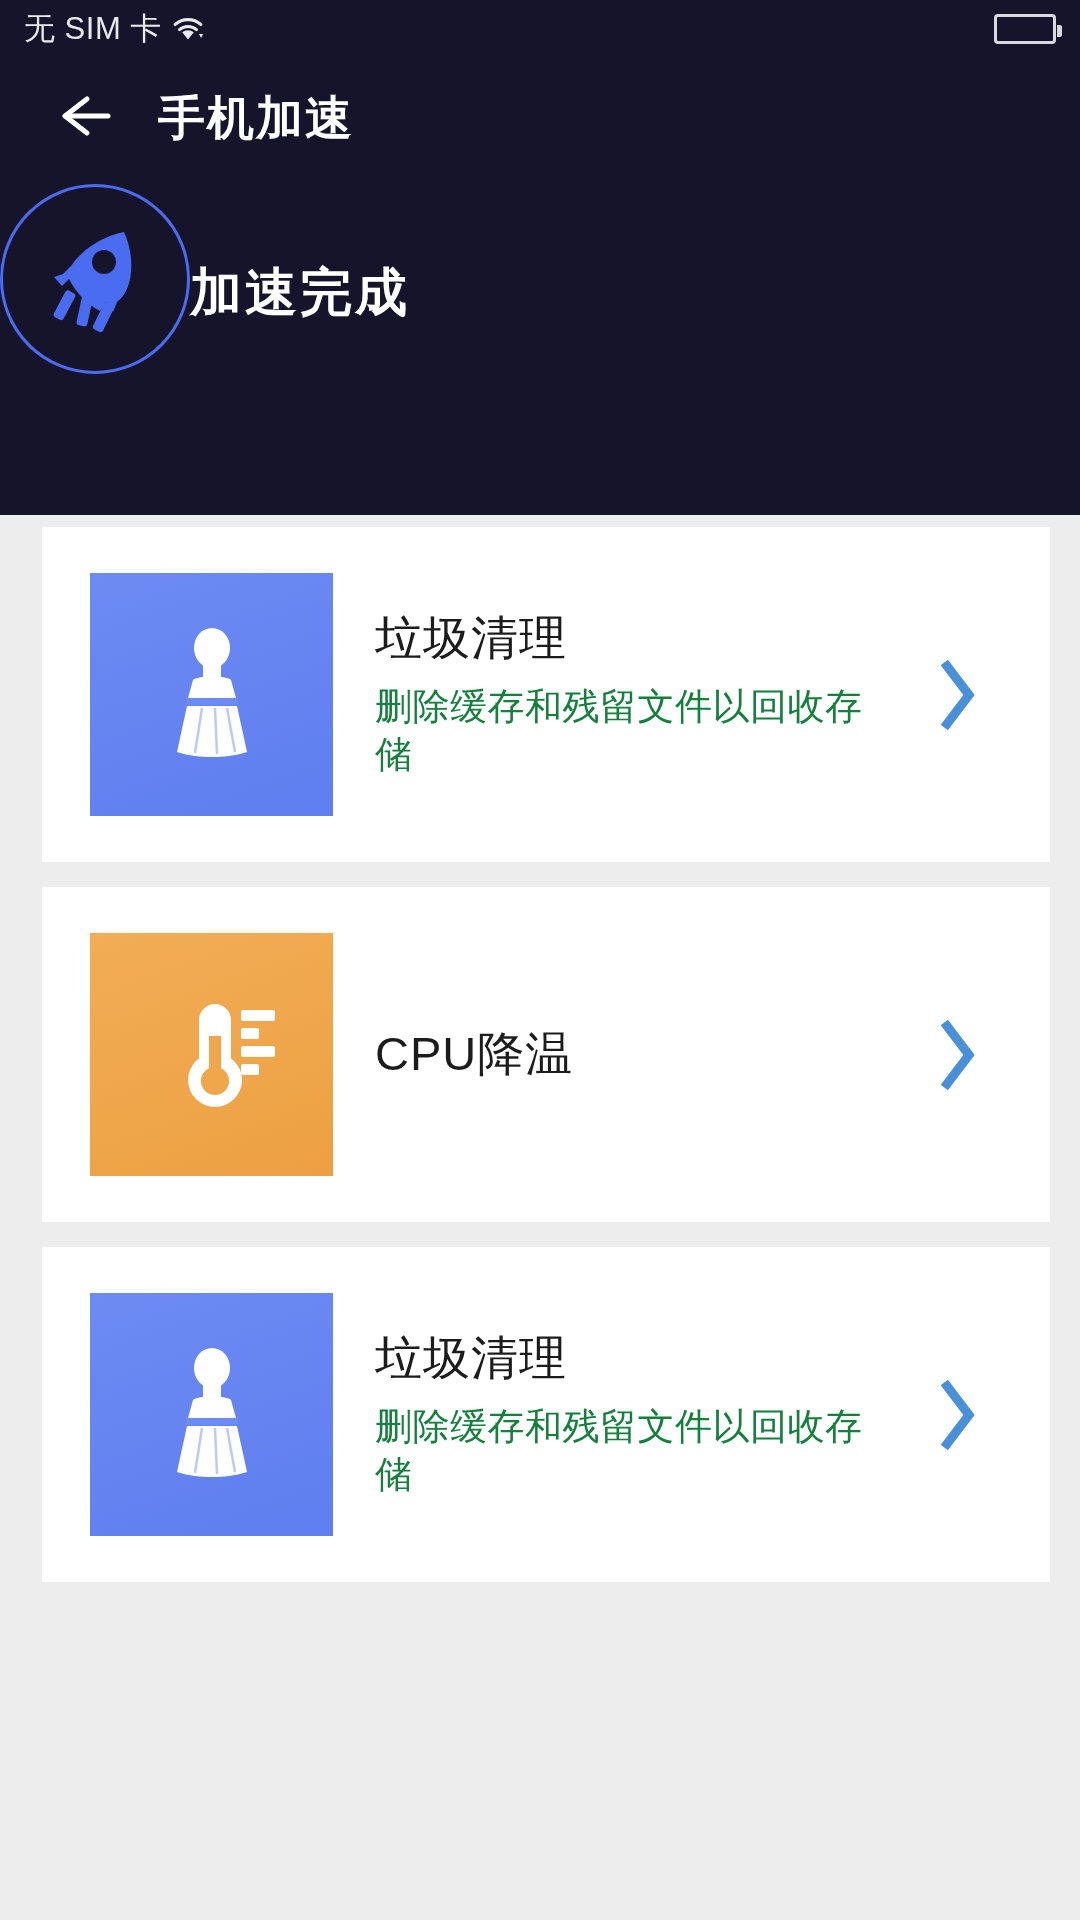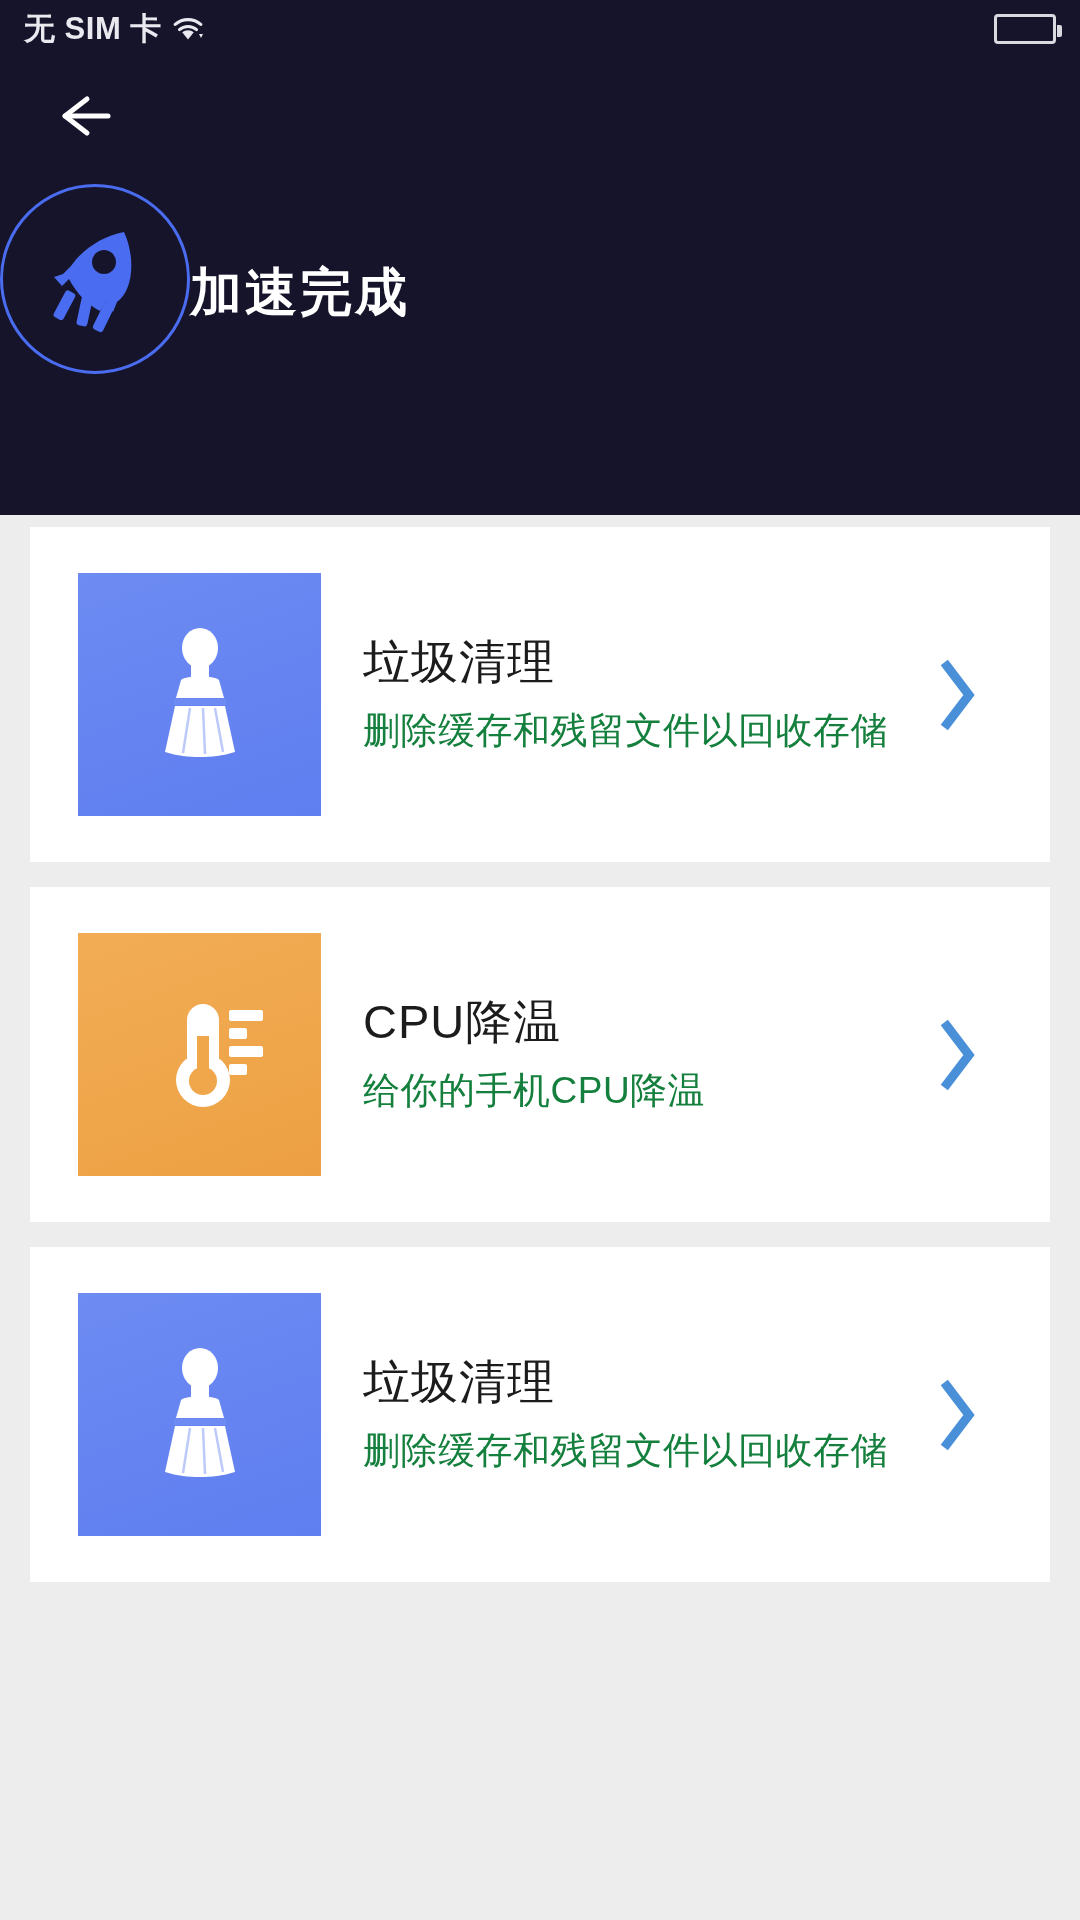--- a/index.html
+++ b/index.html
@@ -11,21 +11,21 @@
   }
 
   
   .status-bar{
     position:absolute; top:0; left:0;
     width:1080px; height:58px;
     background:#16142b;
     display:flex; align-items:center;
     padding:0 24px;
   }
-  .status-left{ display:flex; align-items:center; gap:10px;font-weight:bold; }
+  .status-left{ display:flex; align-items:center; gap:10px; }
   .status-text{
     color:#e9e9ef; font-size:31px; letter-spacing:.5px;
     white-space:nowrap;
   }
   .wifi-icon{ width:34px; height:28px; position:relative; display:block; }
   .status-center{
     position:absolute; left:0; width:1080px; text-align:center;
     color:#e9e9ef; font-size:31px; pointer-events:none;
   }
   .status-right{ margin-left:auto; display:flex; align-items:center; }
@@ -68,21 +68,21 @@
     display:flex; align-items:center; justify-content:center;
     margin-top:6px;
   }
   .hero-title{
     color:#ffffff; font-size:52px; font-weight:bold;
     margin-top:34px; letter-spacing:3px;
   }
 
   
   .card-list{
-    position:absolute; top:527px; left:0; width:1080px;
+    position:absolute; top:527px; left:0; width:1080px;padding-left:12px;
   }
   .card{
     background:#ffffff;
     margin:0 30px 25px 30px;
     height:335px;
     display:flex; align-items:center;
     cursor:pointer;
   }
   .card-icon{
     width:243px; height:243px;
@@ -135,20 +135,21 @@
 <div class="header">
   <div class="nav-row">
     <div class="back-btn">
       <span>
         <svg width="62" height="50" viewBox="0 0 62 50">
           <path d="M34 8 L12 25 L34 42" stroke="#ffffff" stroke-width="5" fill="none" stroke-linecap="round" stroke-linejoin="round"></path>
           <line x1="12" y1="25" x2="55" y2="25" stroke="#ffffff" stroke-width="5" stroke-linecap="round"></line>
         </svg>
       </span>
     </div>
+    <div class="nav-title">手机加速</div>
   </div>
 
   <div class="hero">
     <div class="rocket-circle">
       <span>
         <svg width="126" height="126" viewBox="0 0 126 126">
           <g fill="#4a6cf0">
             <path d="M92 18 C70 22 50 36 39 52 L31 60 L22 63 L30 72 L37 65
                      C45 80 56 91 68 97 L74 88 L81 98 L85 88 C101 77 104 44 92 18 Z"></path>
             <circle cx="72" cy="48" r="12" fill="#16142b"></circle>
@@ -205,21 +206,20 @@
           <rect x="104" y="84" width="18" height="11" rx="2"></rect>
         </g>
         <g fill="#f0a64a">
           <rect x="72" y="56" width="12" height="46"></rect>
           <circle cx="78" cy="101" r="14"></circle>
         </g>
       </svg>
     </div>
     <div class="card-text">
       <div class="card-title">CPU降温</div>
-      <div class="card-desc">给你的手机CPU降温</div>
     </div>
     <div class="chevron">
       <svg width="46" height="74" viewBox="0 0 46 74">
         <path d="M12 8 L34 37 L12 66" stroke="#4a90d9" stroke-width="9" fill="none" stroke-linecap="square" stroke-linejoin="miter"></path>
       </svg>
     </div>
   </div>
 
   <div class="card">
     <div class="card-icon icon-blue">

